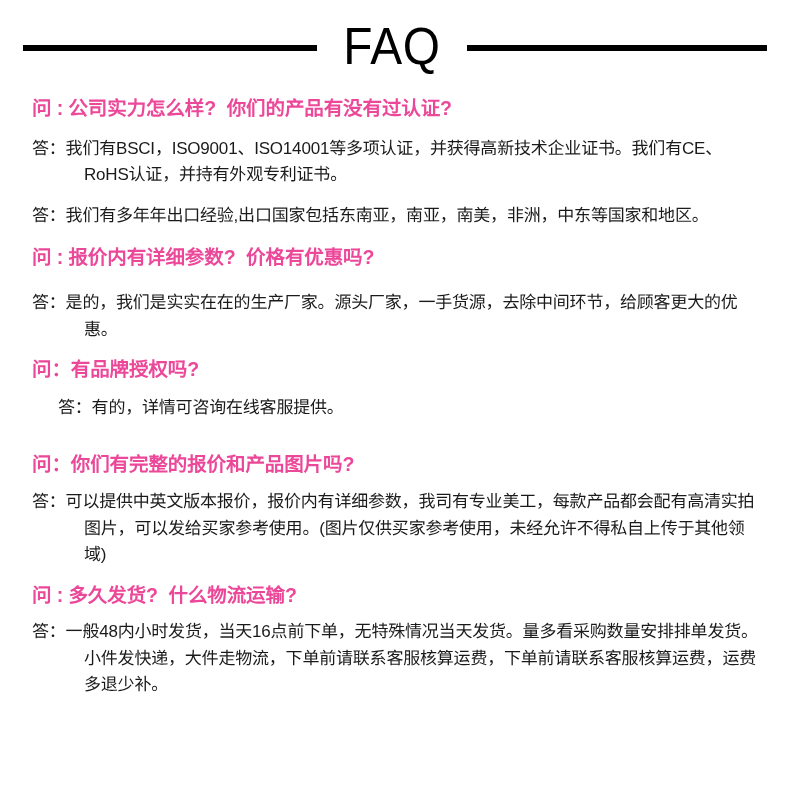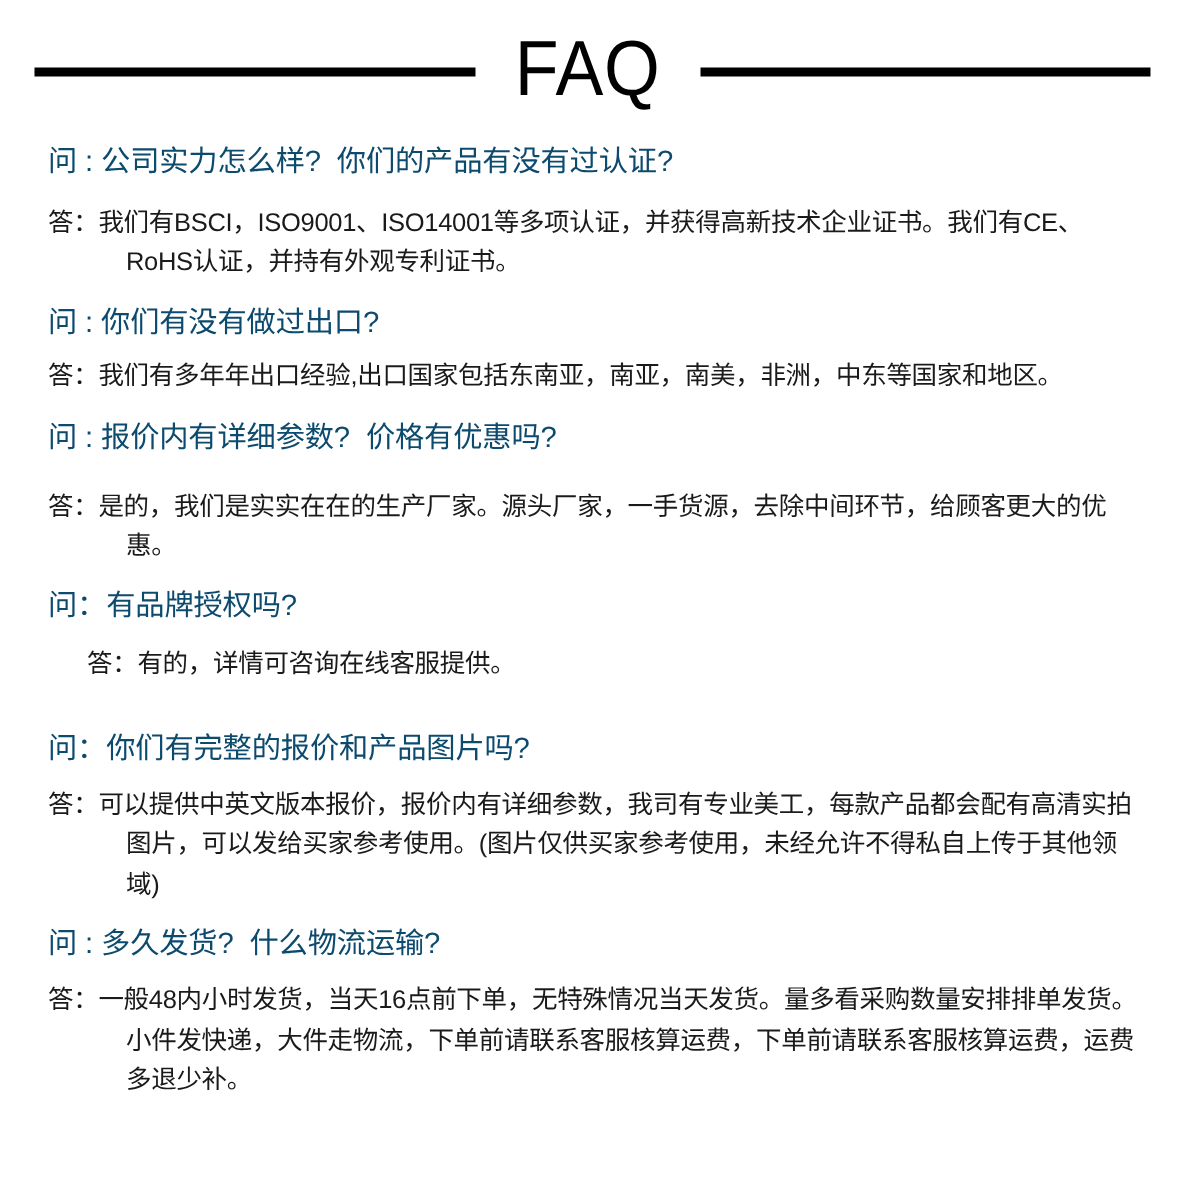--- a/index.html
+++ b/index.html
@@ -59,23 +59,23 @@
   .faq-body {
     padding: 0 30px 0 32px;
   }
 
   .qa-block {
     margin-bottom: 12px;
   }
 
   .question {
     font-size: 19.5px;
-    font-weight: 400;
+    font-weight: 700;
     line-height: 1.32;
-    color: #0c4a6e;
+    color: #ec4899;
     margin: 0 0 11px 0;
     letter-spacing: -0.1px;
     white-space: pre;
   }
 
   .answer {
     font-size: 17px;
     font-weight: 400;
     line-height: 1.56;
     color: #1a1a1a;
@@ -122,21 +122,20 @@
   </div>
 
   <div class="faq-body">
 
     <div class="qa-block b1">
       <p class="question">问 : 公司实力怎么样?  你们的产品有没有过认证?</p>
       <p class="answer">答：我们有BSCI，ISO9001、ISO14001等多项认证，并获得高新技术企业证书。我们有CE、RoHS认证，并持有外观专利证书。</p>
     </div>
 
     <div class="qa-block b2">
-      <p class="question">问 : 你们有没有做过出口?</p>
       <p class="answer">答：我们有多年年出口经验,出口国家包括东南亚，南亚，南美，非洲，中东等国家和地区。</p>
     </div>
 
     <div class="qa-block b3">
       <p class="question">问 : 报价内有详细参数?  价格有优惠吗?</p>
       <p class="answer">答：是的，我们是实实在在的生产厂家。源头厂家，一手货源，去除中间环节，给顾客更大的优惠。</p>
     </div>
 
     <div class="qa-block b4 indented-answer">
       <p class="question">问：有品牌授权吗?</p>

